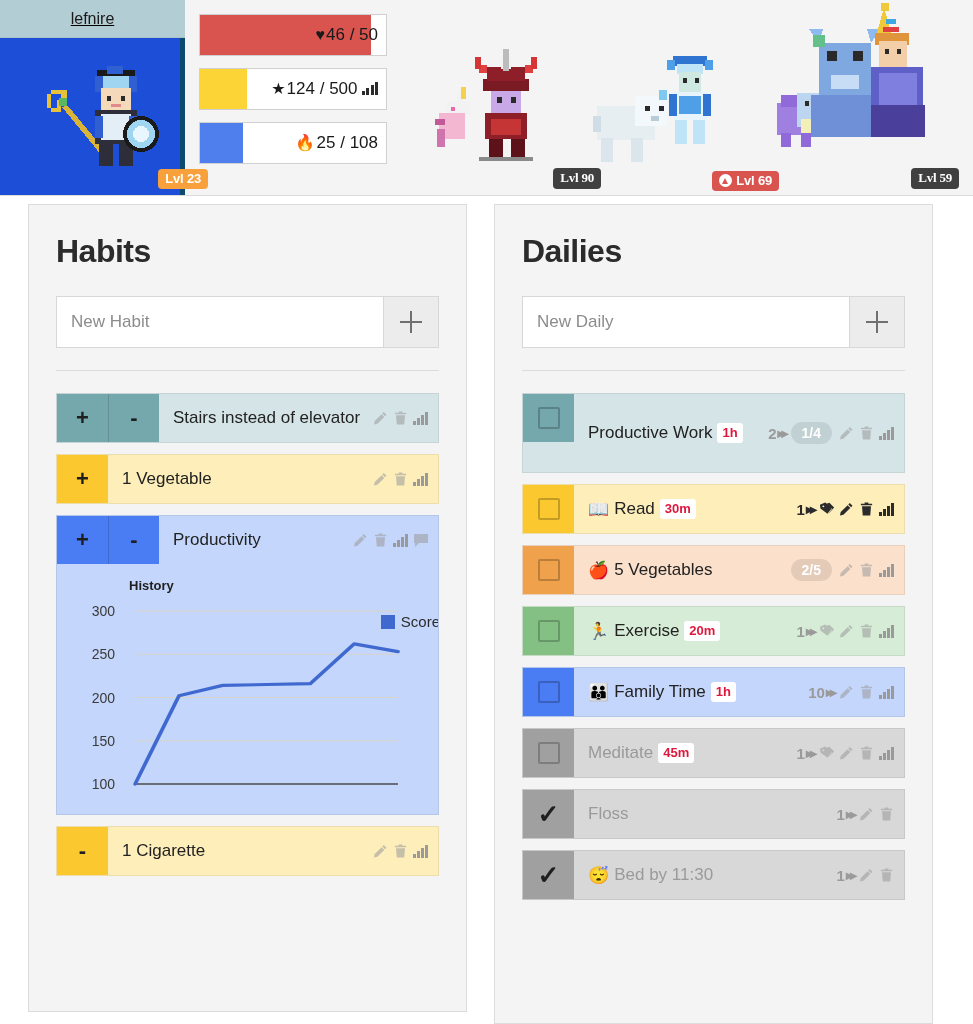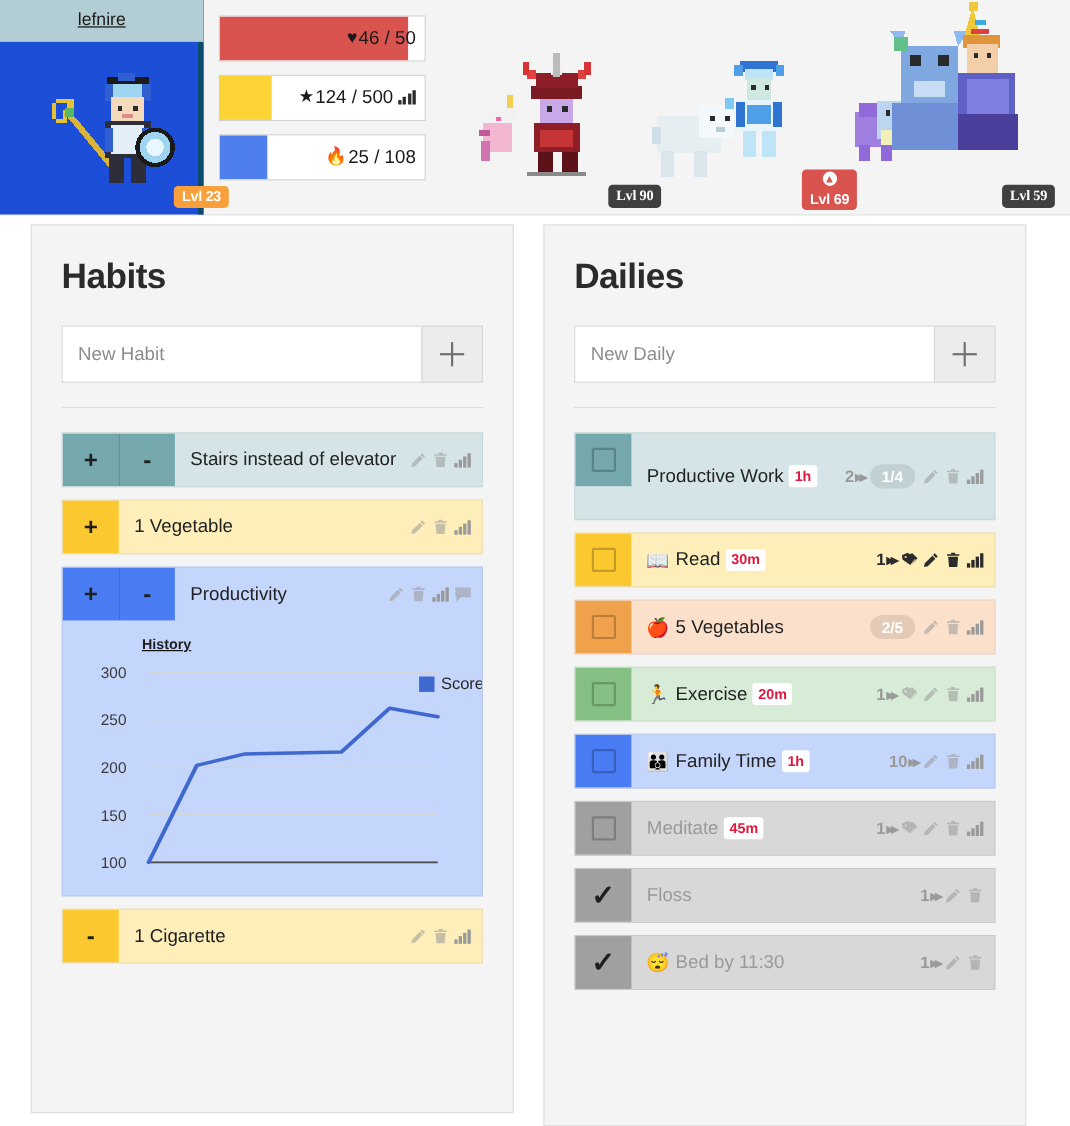--- a/index.html
+++ b/index.html
@@ -43,21 +43,21 @@
     position: absolute;
     background: #f8a13c;
     color: #ffffff;
     font-size: 13px; font-weight: bold;
     padding: 2px 7px 3px 7px;
     border-radius: 4px;
     letter-spacing: -0.2px;
     white-space: nowrap;
   }
   .lvl-badge.dark { background: #404040; font-family: Liberation Serif, serif; }
-  .lvl-badge.red  { background: #d9534f; display:flex; align-items:center; gap:4px;flex-direction:column; }
+  .lvl-badge.red  { background: #d9534f; display:flex; align-items:center; gap:4px; }
   .lvl-up-arrow {
     display:inline-block; width:13px; height:13px; border-radius:50%;
     background:#ffffff; position:relative; flex:none;
   }
   .lvl-up-arrow::after{
     content:""; position:absolute; left:3px; top:3.5px;
     border-left:3.5px solid transparent; border-right:3.5px solid transparent;
     border-bottom:6px solid #d9534f;
   }
   .user-lvl { right: 6px; bottom: 6px; }
@@ -544,21 +544,21 @@
                 <i></i>
                 <i></i>
               </span>
               <span class="icn icn-chat">
                 <svg width="16" height="16" viewBox="0 0 16 16">
                   <path d="M1 2h14v9H6l-4 4v-4H1z" fill="#9a9a9a"></path>
                 </svg>
               </span>
             </div>
           </div>
-          <div style="flex:1 1 100%; padding:0 14px 0 0;text-decoration:underline;">
+          <div style="flex:1 1 100%; padding:0 14px 0 0;">
             <div class="chart-wrap">
               <div class="chart-caption">History</div>
               <div class="chart-plot">
                 <div class="y-tick" style="top:183px">100</div>
                 <div class="y-tick" style="top:139.75px">150</div>
                 <div class="y-tick" style="top:96.5px">200</div>
                 <div class="y-tick" style="top:53.25px">250</div>
                 <div class="y-tick" style="top:10px">300</div>
                 <svg class="chart-svg" viewBox="0 0 310 195" preserveAspectRatio="none">
                   <line x1="66" y1="183" x2="288" y2="183" stroke="#4a4a4a" stroke-width="1.6"></line>

